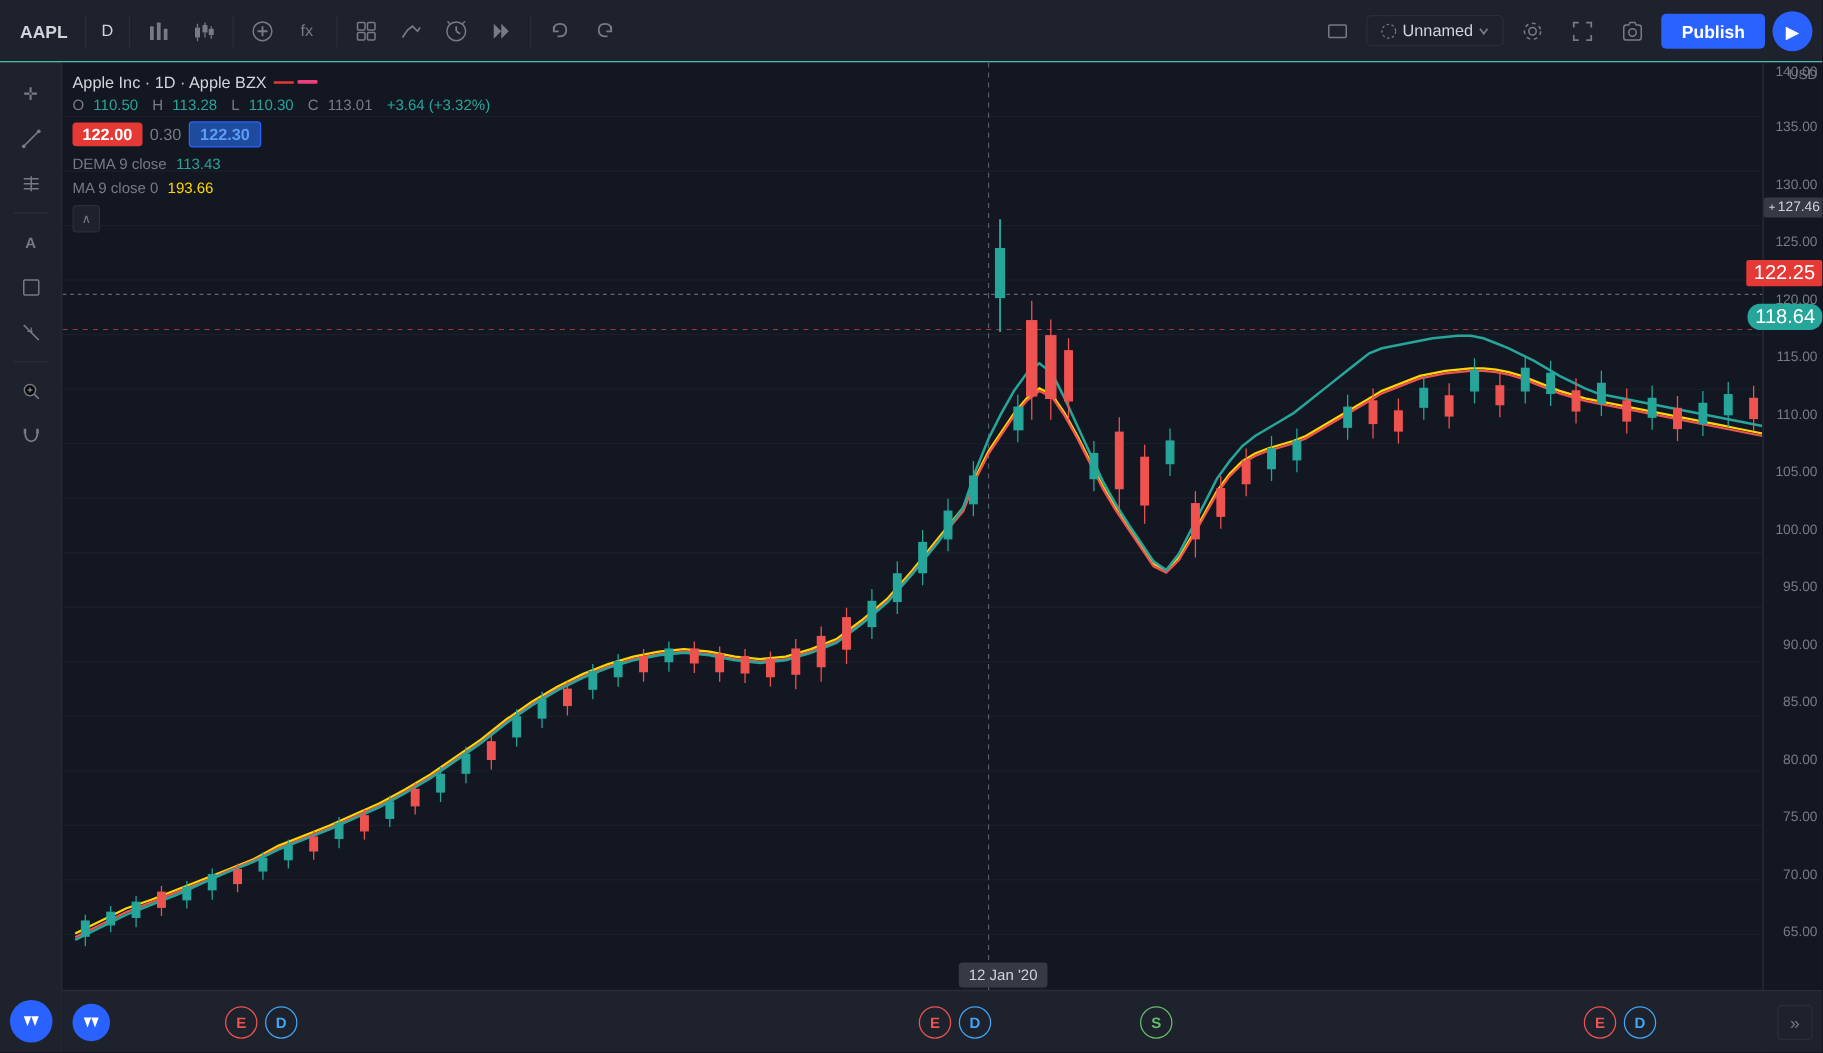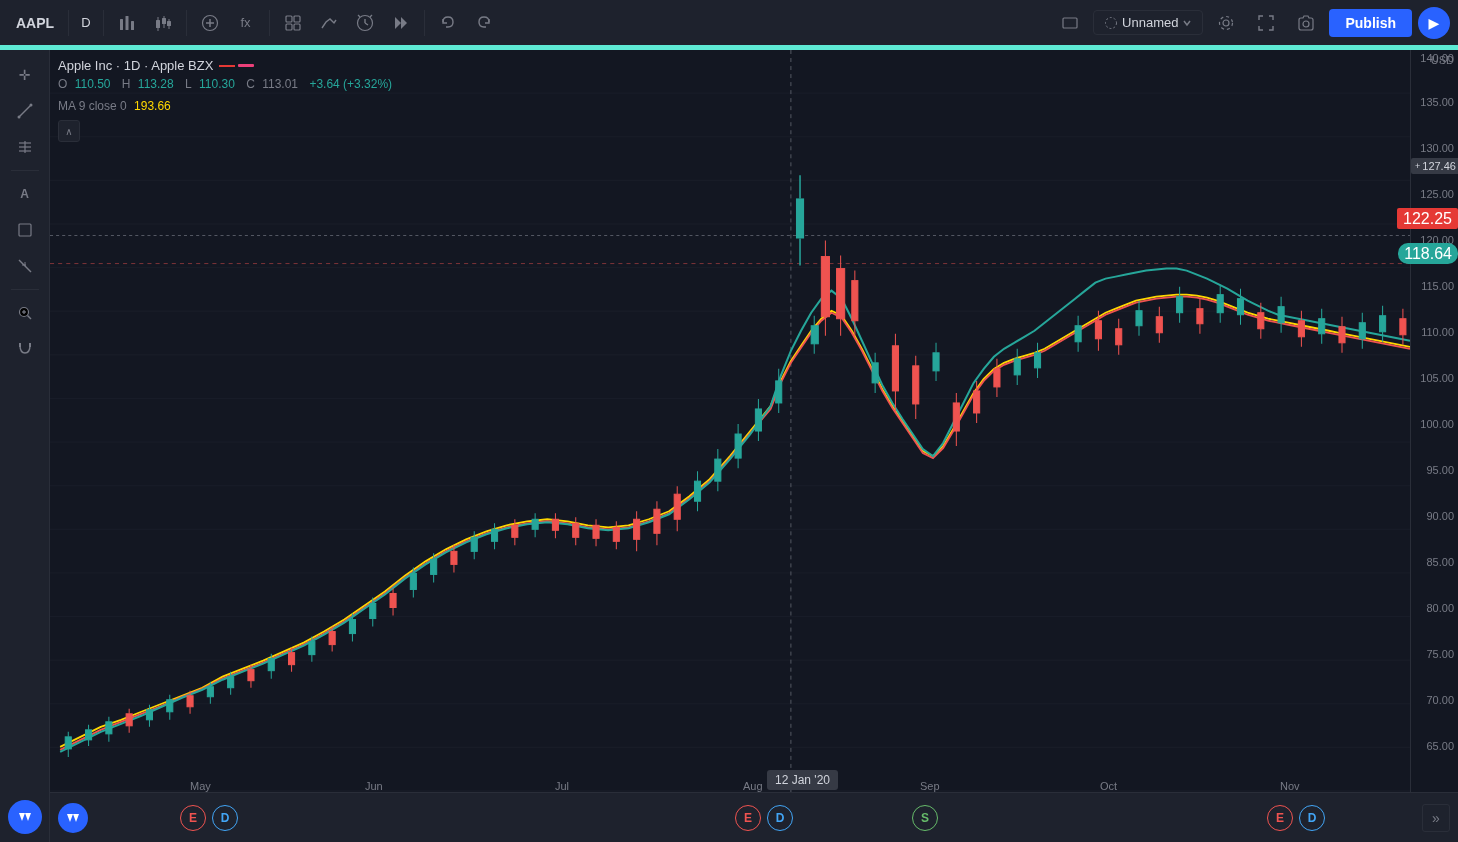--- a/index.html
+++ b/index.html
@@ -2,21 +2,21 @@
 <html><head>
   <meta charset="utf-8">
   <style>
     * { margin: 0; padding: 0; box-sizing: border-box; }
     body { width: 1458px; height: 842px; background: #131722; color: #d1d4dc; font-family: -apple-system, BlinkMacSystemFont, 'Trebuchet MS', sans-serif; overflow: hidden; }
 
     
     .toolbar {
       display: flex; align-items: center;
       height: 50px; background: #1e222d;
-      border-bottom: 5px solid #5eead4;
+      border-bottom: 1px solid #5eead4;
       padding: 0 8px; gap: 2px;
     }
     .toolbar-symbol {
       font-size: 14px; font-weight: 700; color: #d1d4dc;
       padding: 4px 8px; cursor: pointer;
     }
     .toolbar-btn {
       display: flex; align-items: center; justify-content: center;
       width: 34px; height: 34px; border-radius: 4px;
       background: transparent; border: none; cursor: pointer;
@@ -387,20 +387,29 @@
           <div class="ohlc-row">
             <span>O</span>
             <span class="hl">110.50</span>
             <span style="margin-left:4px;">H</span>
             <span class="hl">113.28</span>
             <span style="margin-left:4px;">L</span>
             <span class="hl">110.30</span>
             <span style="margin-left:4px;">C</span>
             <span>113.01</span>
             <span class="change-pos" style="margin-left:4px;">+3.64 (+3.32%)</span>
+          </div>
+          <div class="price-boxes">
+            <div class="price-box-red">122.00</div>
+            <div class="price-box-gray">0.30</div>
+            <div class="price-box-blue">122.30</div>
+          </div>
+          <div class="indicator-label">
+            <span>DEMA 9 close</span>
+            <span class="val-green" style="margin-left:4px;">113.43</span>
           </div>
           <div class="indicator-label">
             <span>MA 9 close 0</span>
             <span class="val-yellow" style="margin-left:4px;">193.66</span>
           </div>
           <button class="collapse-btn">∧</button>
         </div>
 
         <svg class="chart-canvas" viewBox="0 0 1340 740" preserveAspectRatio="none" style="position:absolute;top:0;left:0;right:0;bottom:50px;width:100%;height:calc(100% - 50px);">
 
@@ -633,29 +642,20 @@
             <rect x="1330" y="268" width="6" height="16"></rect>
             <line x1="1333" y1="258" x2="1333" y2="268"></line>
             <line x1="1333" y1="284" x2="1333" y2="294"></line>
           </g>
 
           <rect x="735" y="148" width="8" height="40" fill="#26a69a"></rect>
           <line x1="739" y1="125" x2="739" y2="148" stroke="#26a69a" stroke-width="1.5"></line>
           <line x1="739" y1="188" x2="739" y2="215" stroke="#26a69a" stroke-width="1.5"></line>
         </svg>
 
-        <div style="position:absolute;bottom:50px;left:0;right:0;height:30px;">
-          <span class="x-label" style="left:140px;bottom:0;">May</span>
-          <span class="x-label" style="left:315px;bottom:0;">Jun</span>
-          <span class="x-label" style="left:505px;bottom:0;">Jul</span>
-          <span class="x-label" style="left:693px;bottom:0;">Aug</span>
-          <span class="x-label" style="left:870px;bottom:0;">Sep</span>
-          <span class="x-label" style="left:1050px;bottom:0;">Oct</span>
-          <span class="x-label" style="left:1230px;bottom:0;">Nov</span>
-        </div>
       </div>
 
       <div class="y-axis">
         <div style="position:absolute;top:4px;right:4px;font-size:11px;color:#787b86;">USD</div>
         <div class="y-axis-labels">
 
           <span class="y-label" style="top:2px;">140.00</span>
           <span class="y-label" style="top:46px;">135.00</span>
           <span class="y-label" style="top:92px;">130.00</span>
           <span class="y-label" style="top:138px;">125.00</span>

